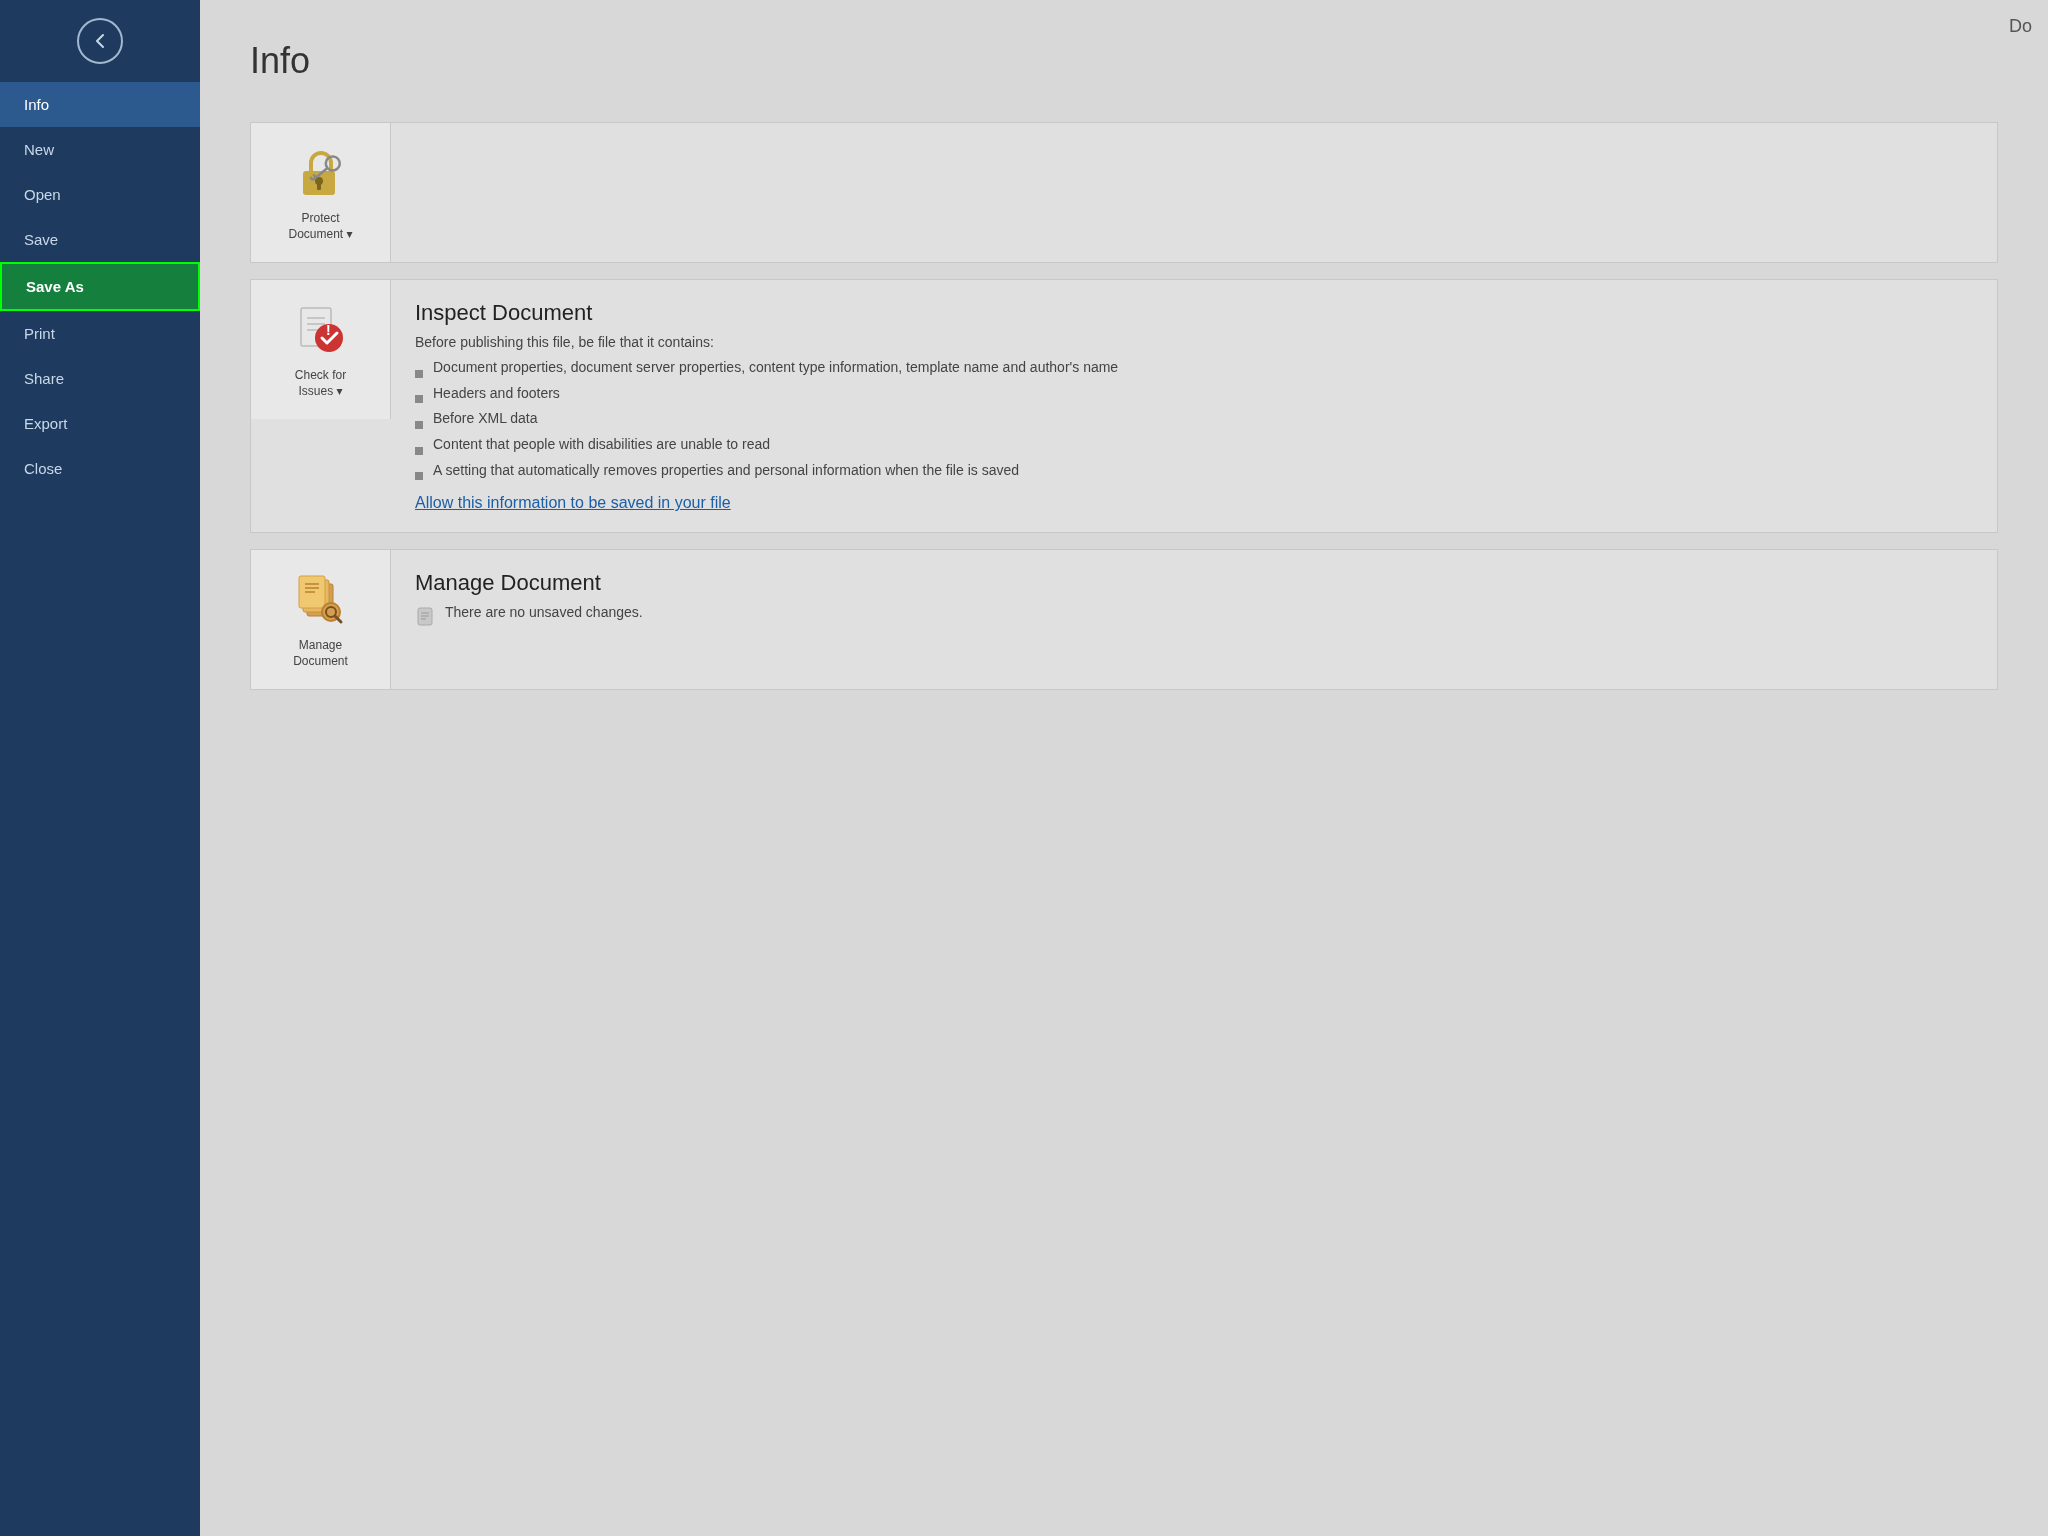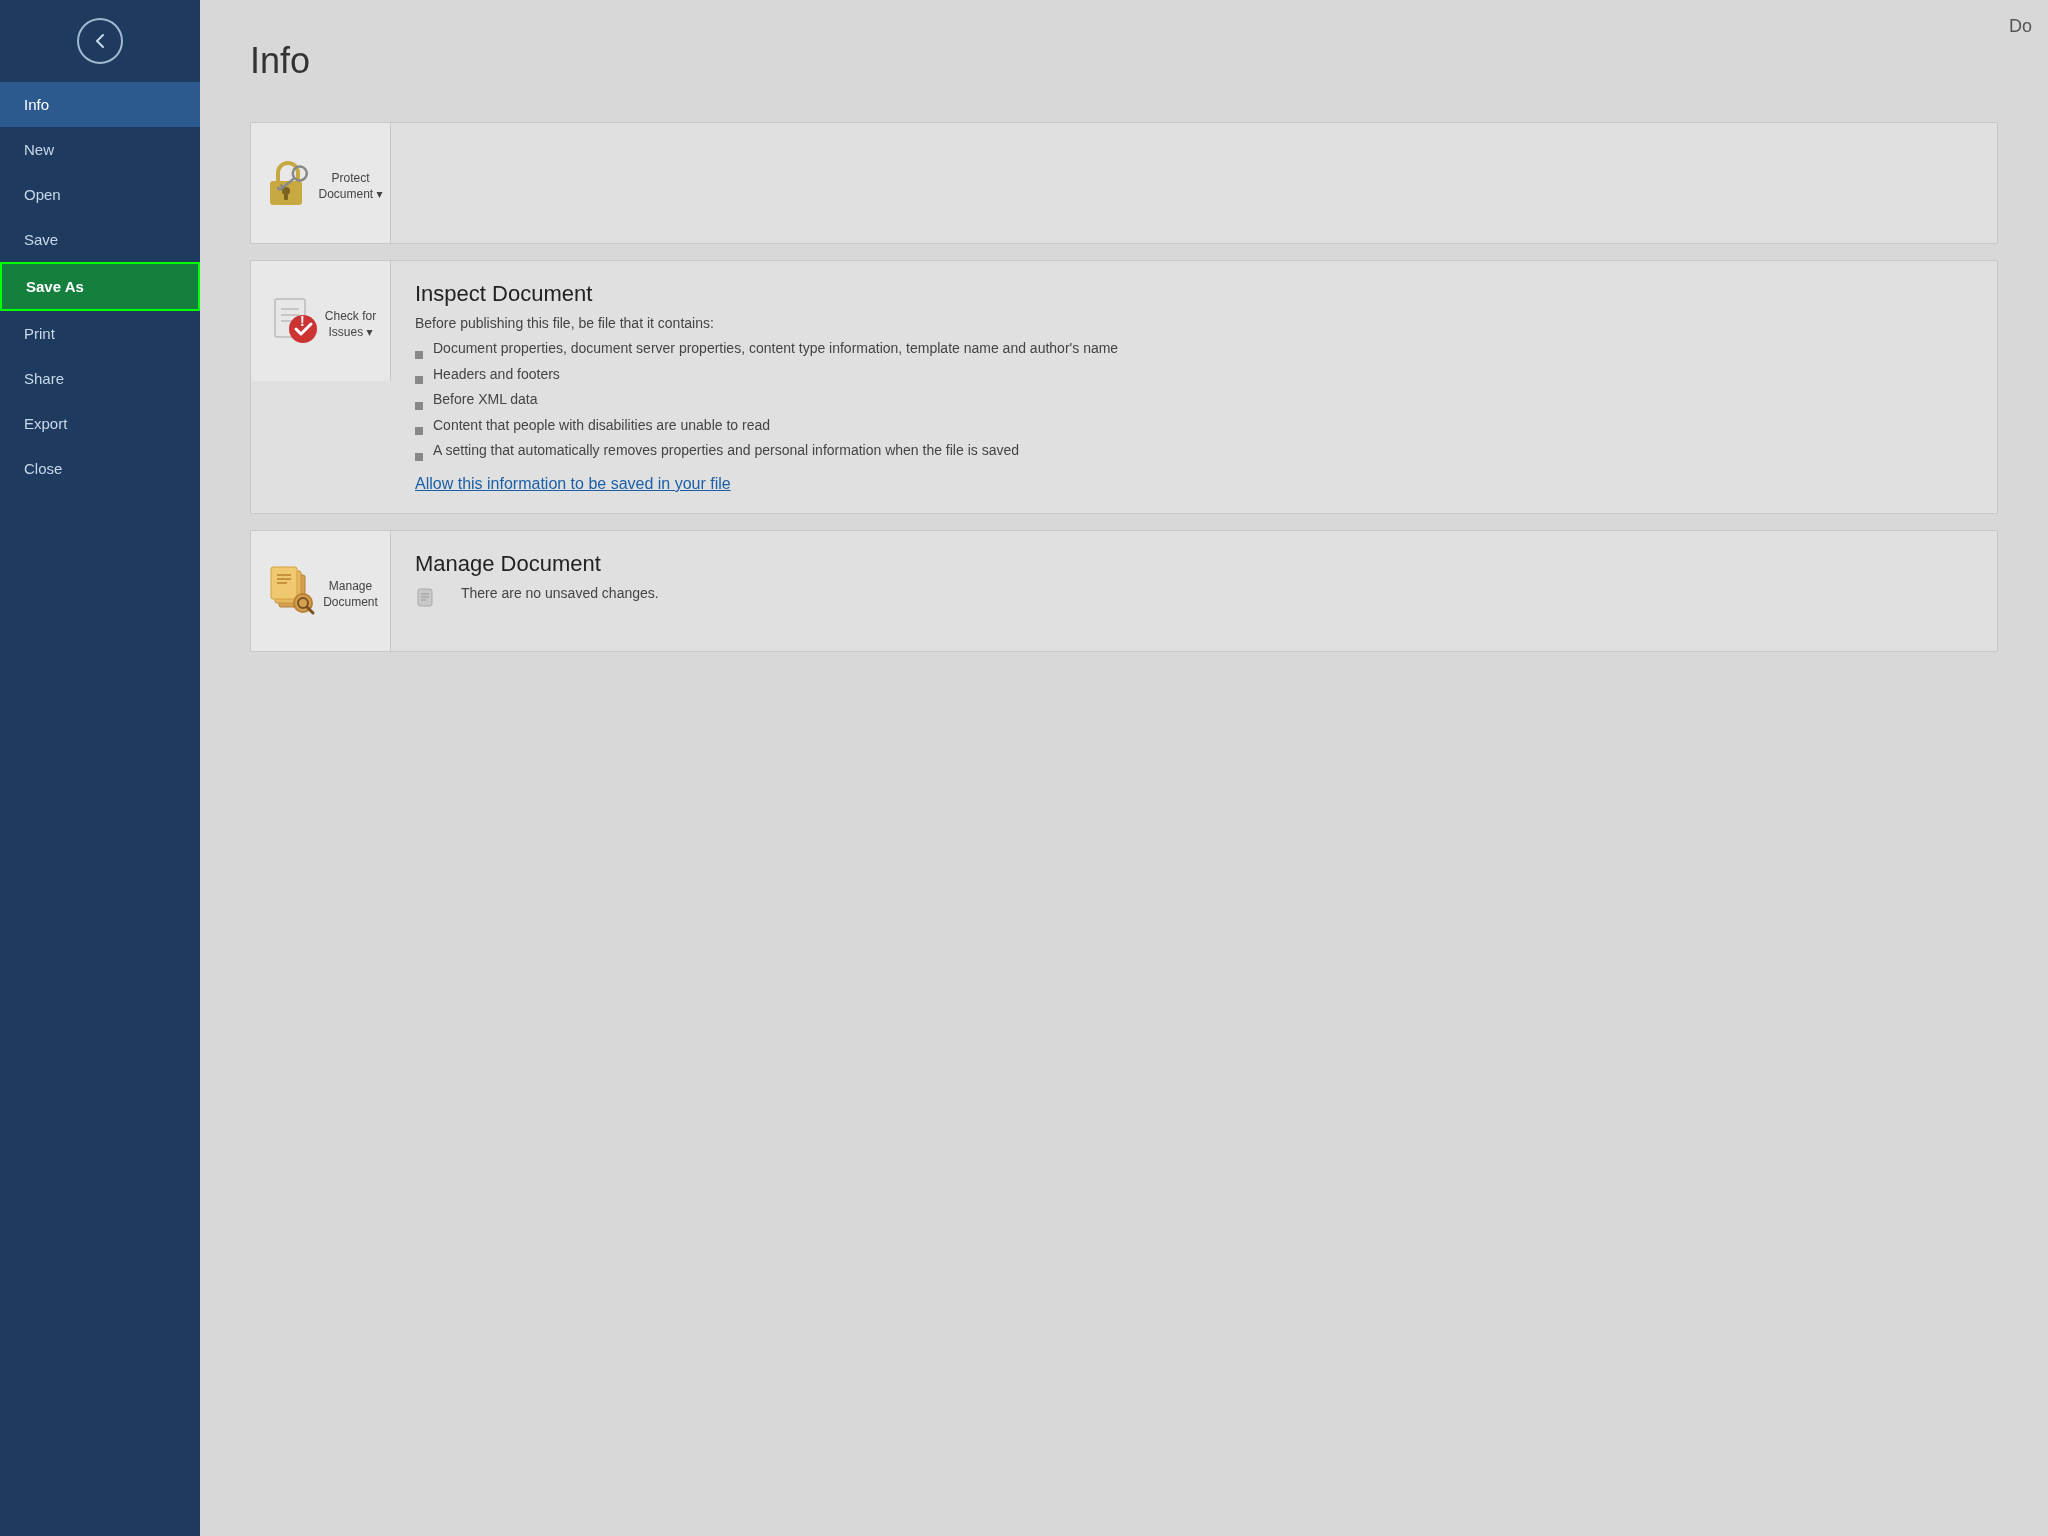--- a/index.html
+++ b/index.html
@@ -96,21 +96,21 @@
       margin-bottom: 16px;
       padding: 0;
     }
 
     .card-icon-area {
       width: 140px;
       min-width: 140px;
       background: #e8e8e8;
       border-right: 1px solid #c8c8c8;
       display: flex;
-      flex-direction: row;
+      flex-direction: column;
       align-items: center;
       justify-content: center;
       padding: 20px 0;
       min-height: 120px;
     }
 
     .card-icon-area .icon-label {
       font-size: 12px;
       color: #444;
       text-align: center;
@@ -296,21 +296,21 @@
 
         <circle cx="40" cy="42" r="9" fill="#d4a050" stroke="#b88030" stroke-width="2"></circle>
         <circle cx="40" cy="42" r="5" fill="none" stroke="#7a5020" stroke-width="2"></circle>
         <line x1="44" y1="46" x2="50" y2="52" stroke="#7a5020" stroke-width="3" stroke-linecap="round"></line>
       </svg>
       <div class="icon-label" style="white-space:pre-line">Manage
 Document</div>
     </div>
     <div class="card-content">
       <div class="card-title">Manage Document</div>
-      <div style="display:flex;align-items:center;gap:26px;">
+      <div style="display:flex;align-items:center;gap:10px;">
         <svg width="20" height="20" viewBox="0 0 20 20">
           <rect x="3" y="2" width="14" height="17" rx="2" fill="#c8c8c8" stroke="#aaa" stroke-width="1"></rect>
           <line x1="6" y1="7" x2="14" y2="7" stroke="#aaa" stroke-width="1.5"></line>
           <line x1="6" y1="10" x2="14" y2="10" stroke="#aaa" stroke-width="1.5"></line>
           <line x1="6" y1="13" x2="11" y2="13" stroke="#aaa" stroke-width="1.5"></line>
         </svg>
         <div class="card-desc">There are no unsaved changes.</div>
       </div>
     </div>
   </div>

